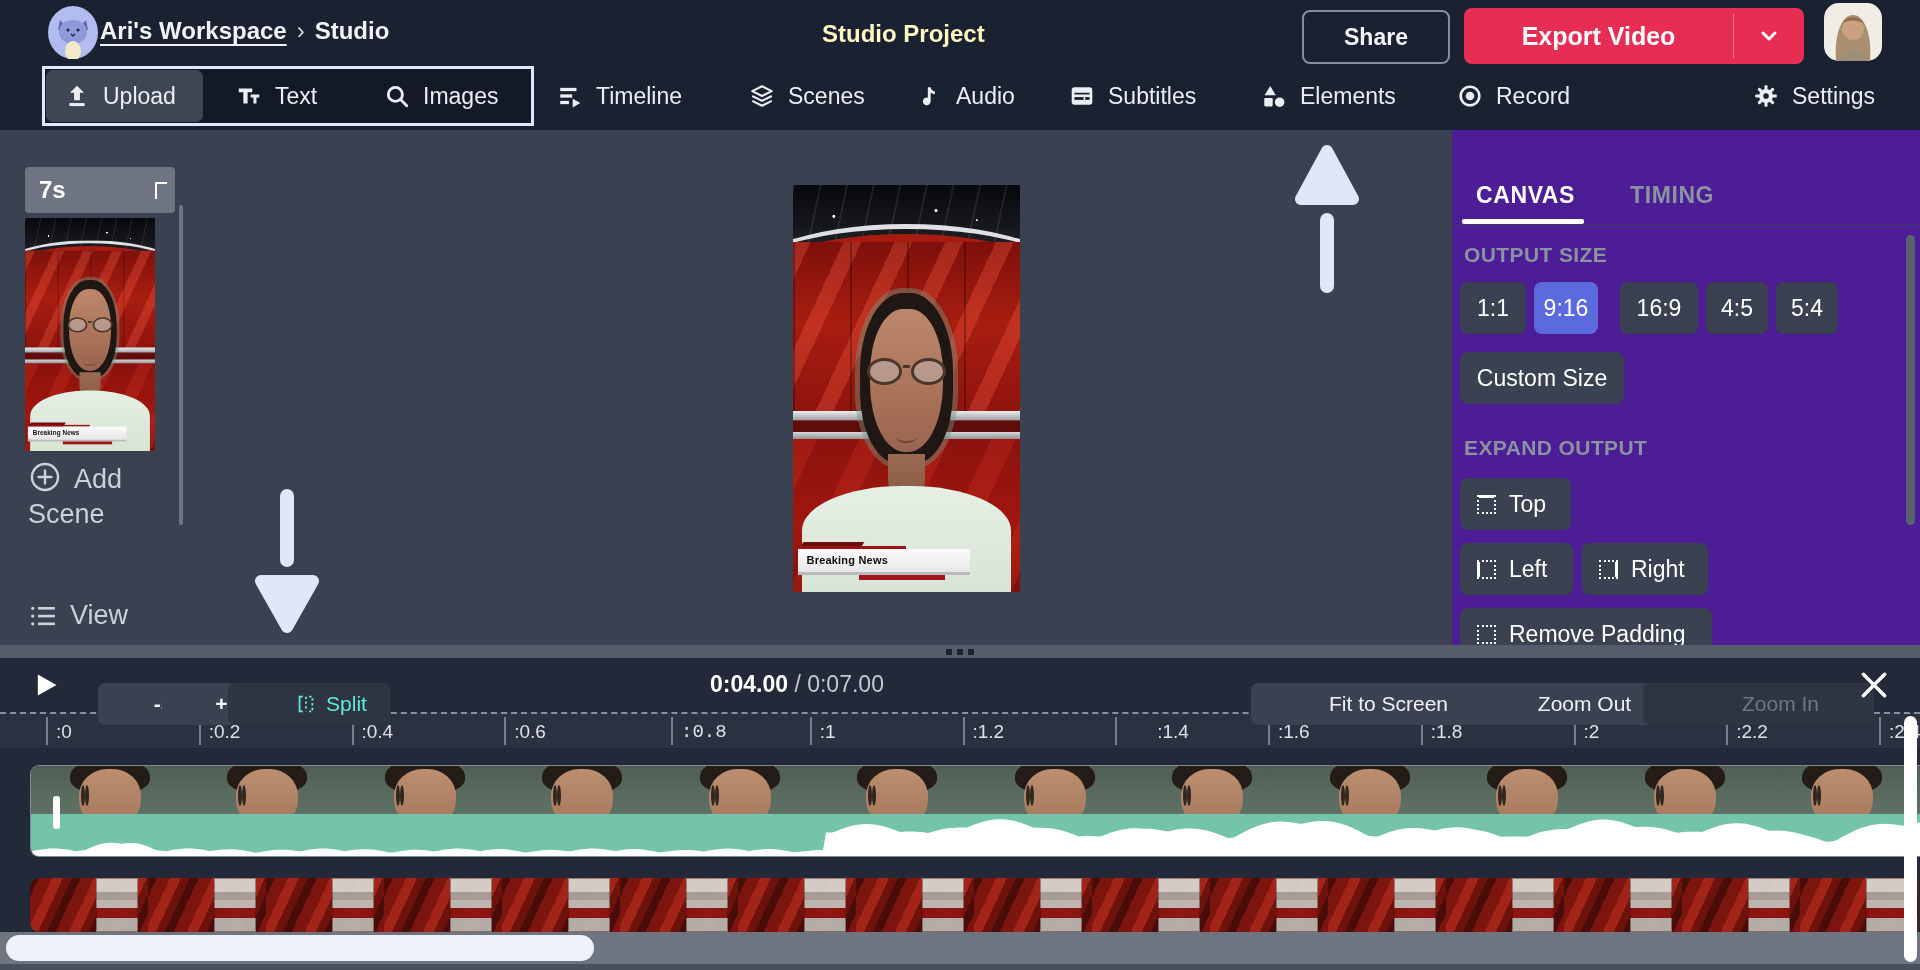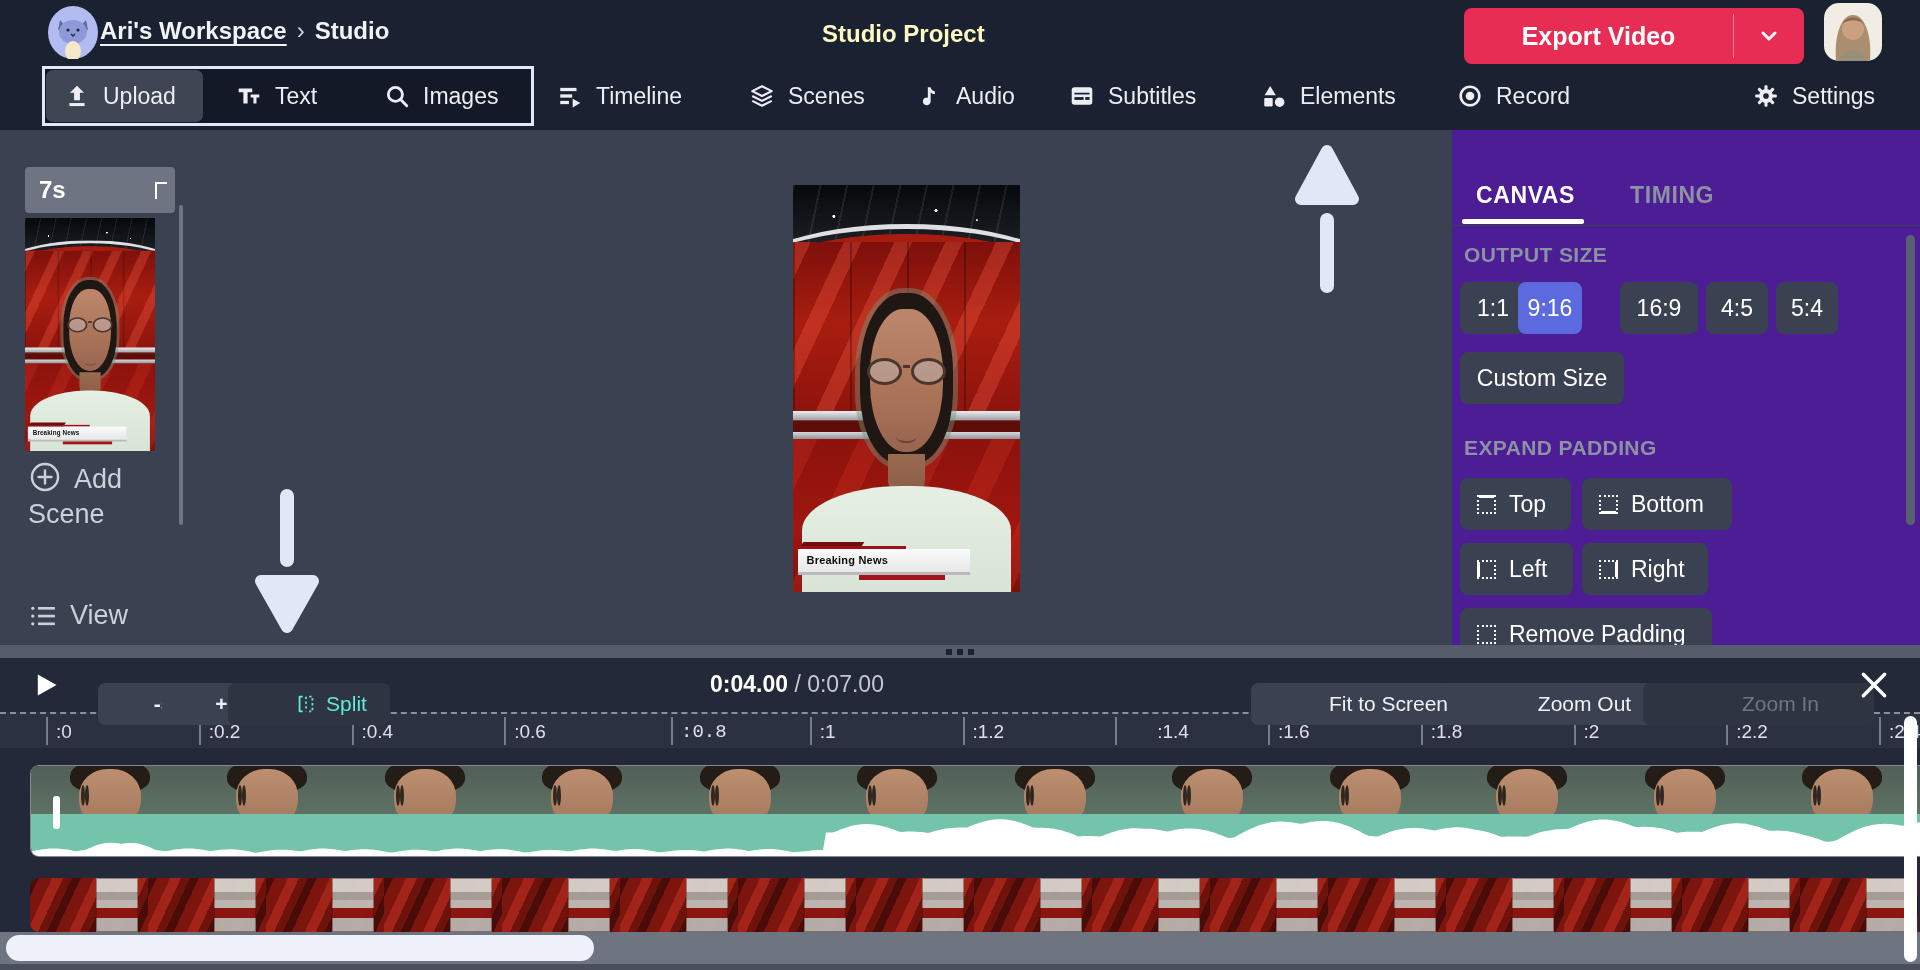--- a/index.html
+++ b/index.html
@@ -109,21 +109,21 @@
   .ptab.canvas{left:24px;color:#fff;}
   .ptab.timing{left:178px;color:#8b92a2;}
   .ptab-underline{position:absolute;left:10px;top:89px;width:122px;height:5px;background:#fff;border-radius:2px;}
   .panel-divider{position:absolute;left:0;top:95px;width:468px;height:1px;background:#3a4150;}
   .p-heading{position:absolute;left:12px;font-size:21px;font-weight:700;color:#8b92a2;letter-spacing:.4px;}
   .h-output{top:113px;}
   .h-padding{top:306px;}
   .size-btn{position:absolute;top:152px;height:52px;background:#3a4150;border-radius:8px;color:#fff;
     font-size:23px;display:flex;align-items:center;justify-content:center;cursor:pointer;box-sizing:border-box;}
   .size-btn.sel{background:var(--accent-blue);}
-  .sb0{left:8px;width:66px;}  .sb1{left:66px;width:64px;}  .sb2{left:168px;width:78px;}
+  .sb0{left:8px;width:66px;}  .sb1{left:82px;width:64px;}  .sb2{left:168px;width:78px;}
   .sb3{left:254px;width:62px;}  .sb4{left:324px;width:62px;}
   .custom-btn{position:absolute;left:8px;top:222px;width:164px;height:52px;background:#3a4150;border-radius:8px;
     color:#fff;font-size:23px;display:flex;align-items:center;justify-content:center;cursor:pointer;}
   .pad-btn{position:absolute;height:52px;background:#3a4150;border-radius:8px;color:#fff;font-size:23px;
     display:flex;align-items:center;gap:13px;cursor:pointer;padding:0 17px;box-sizing:border-box;}
   .pad-icon{width:19px;height:19px;border:2px dotted #fff;box-sizing:border-box;flex:none;}
   .pad-icon.top{border-top:3px solid #fff;}
   .pad-icon.bottom{border-bottom:3px solid #fff;}
   .pad-icon.left{border-left:3px solid #fff;}
   .pad-icon.right{border-right:3px solid #fff;}
@@ -207,20 +207,21 @@
         <ellipse cx="25" cy="45" rx="8" ry="10" fill="#f3e9c8"></ellipse>
       </svg>
     </div>
 
     <div class="breadcrumb">
       <span class="ws">Ari's Workspace</span><span class="sep">›</span><span class="sec">Studio</span>
     </div>
 
     <div class="project-title">Studio Project</div>
 
+    <div class="share-btn">Share</div>
 
     <div class="export-btn">
       <span class="lbl">Export Video</span>
       <span class="div"></span>
       <span class="chev">
         <svg width="24" height="24" viewBox="0 0 24 24" fill="none" stroke="currentColor" stroke-width="3" stroke-linecap="round" stroke-linejoin="round">
             <path d="M6 9l6 6 6-6"></path>
           </svg>
       </span>
     </div>
@@ -458,28 +459,24 @@
     <div class="panel-divider"></div>
 
     <div class="p-heading h-output">OUTPUT SIZE</div>
     <div class="size-btn sb0">1:1</div>
     <div class="size-btn sb1 sel">9:16</div>
     <div class="size-btn sb2">16:9</div>
     <div class="size-btn sb3">4:5</div>
     <div class="size-btn sb4">5:4</div>
     <div class="custom-btn">Custom Size</div>
 
-    <div class="p-heading h-padding">EXPAND PADDING</div>
+    <div class="p-heading h-padding">EXPAND OUTPUT</div>
     <div class="pad-btn pb-top">
       <span class="pad-icon top"></span>
       <span>Top</span>
-    </div>
-    <div class="pad-btn pb-bottom">
-      <span class="pad-icon bottom"></span>
-      <span>Bottom</span>
     </div>
     <div class="pad-btn pb-left">
       <span class="pad-icon left"></span>
       <span>Left</span>
     </div>
     <div class="pad-btn pb-right">
       <span class="pad-icon right"></span>
       <span>Right</span>
     </div>
     <div class="pad-btn pb-remove">

